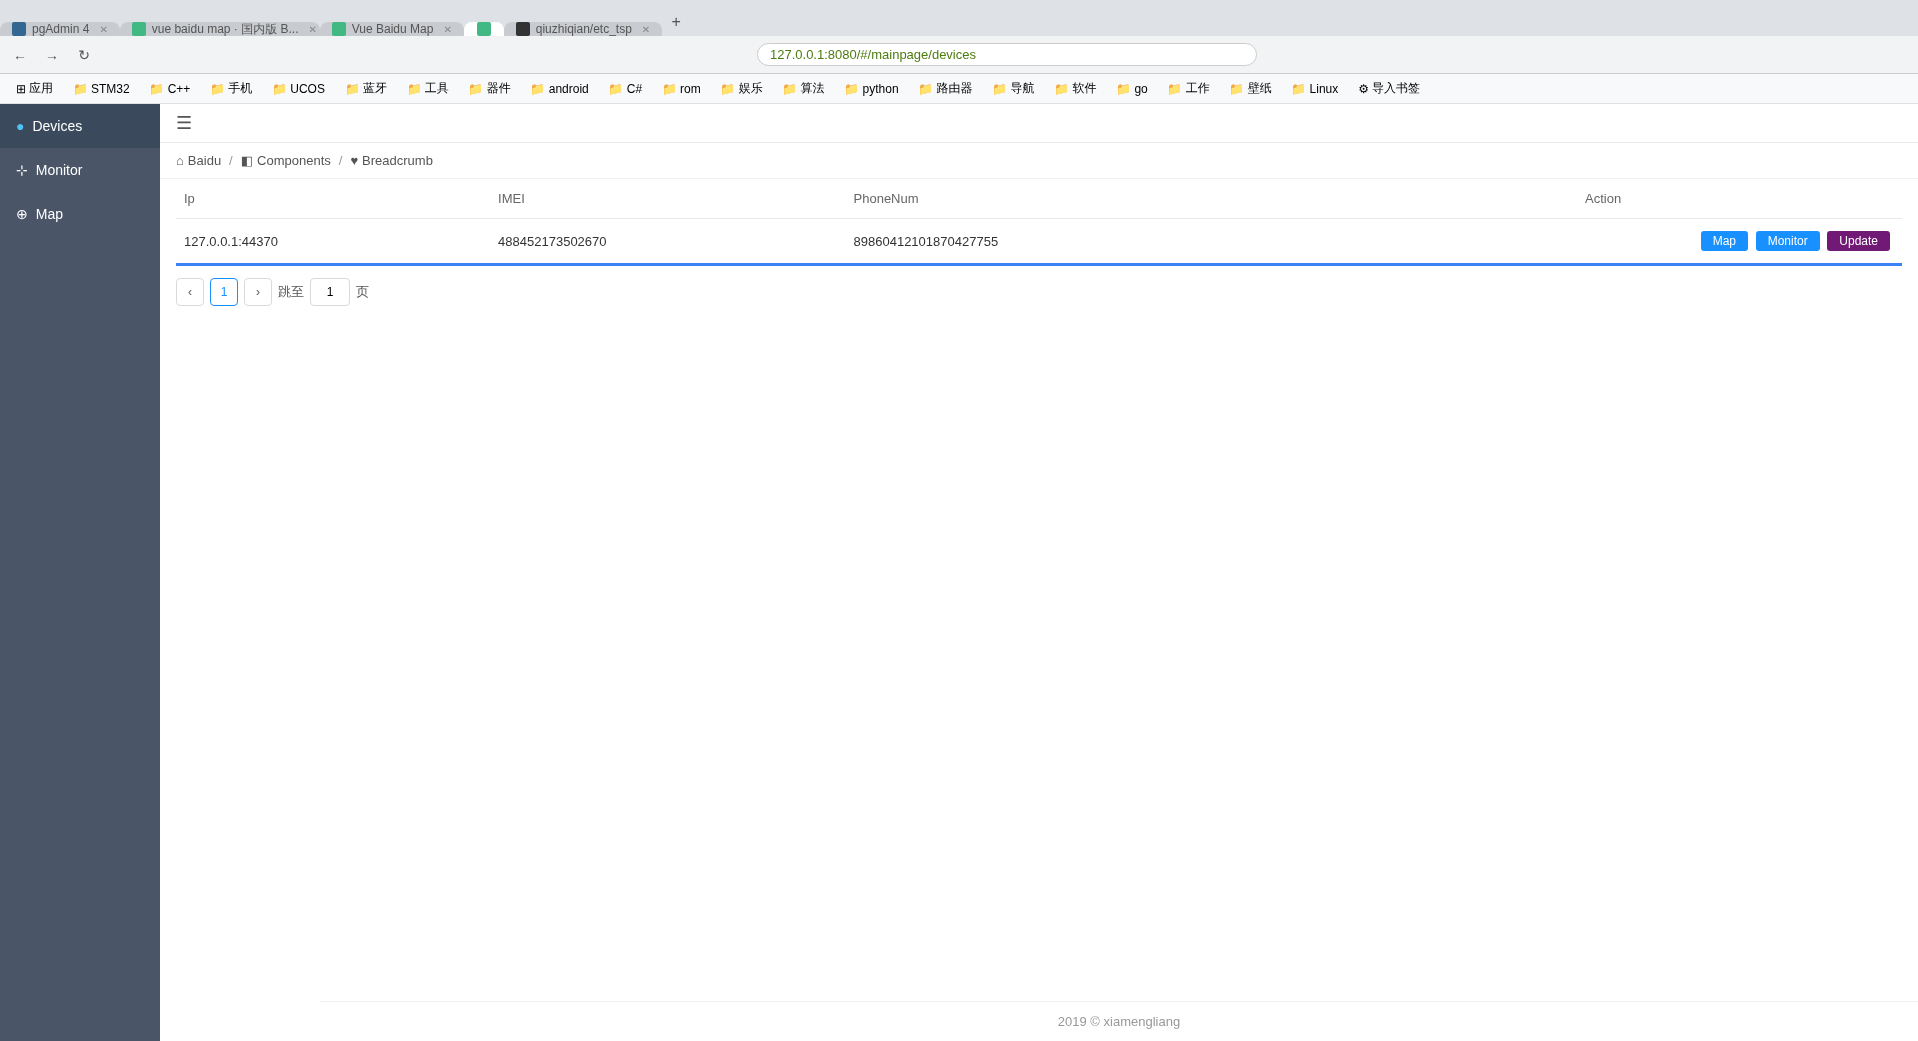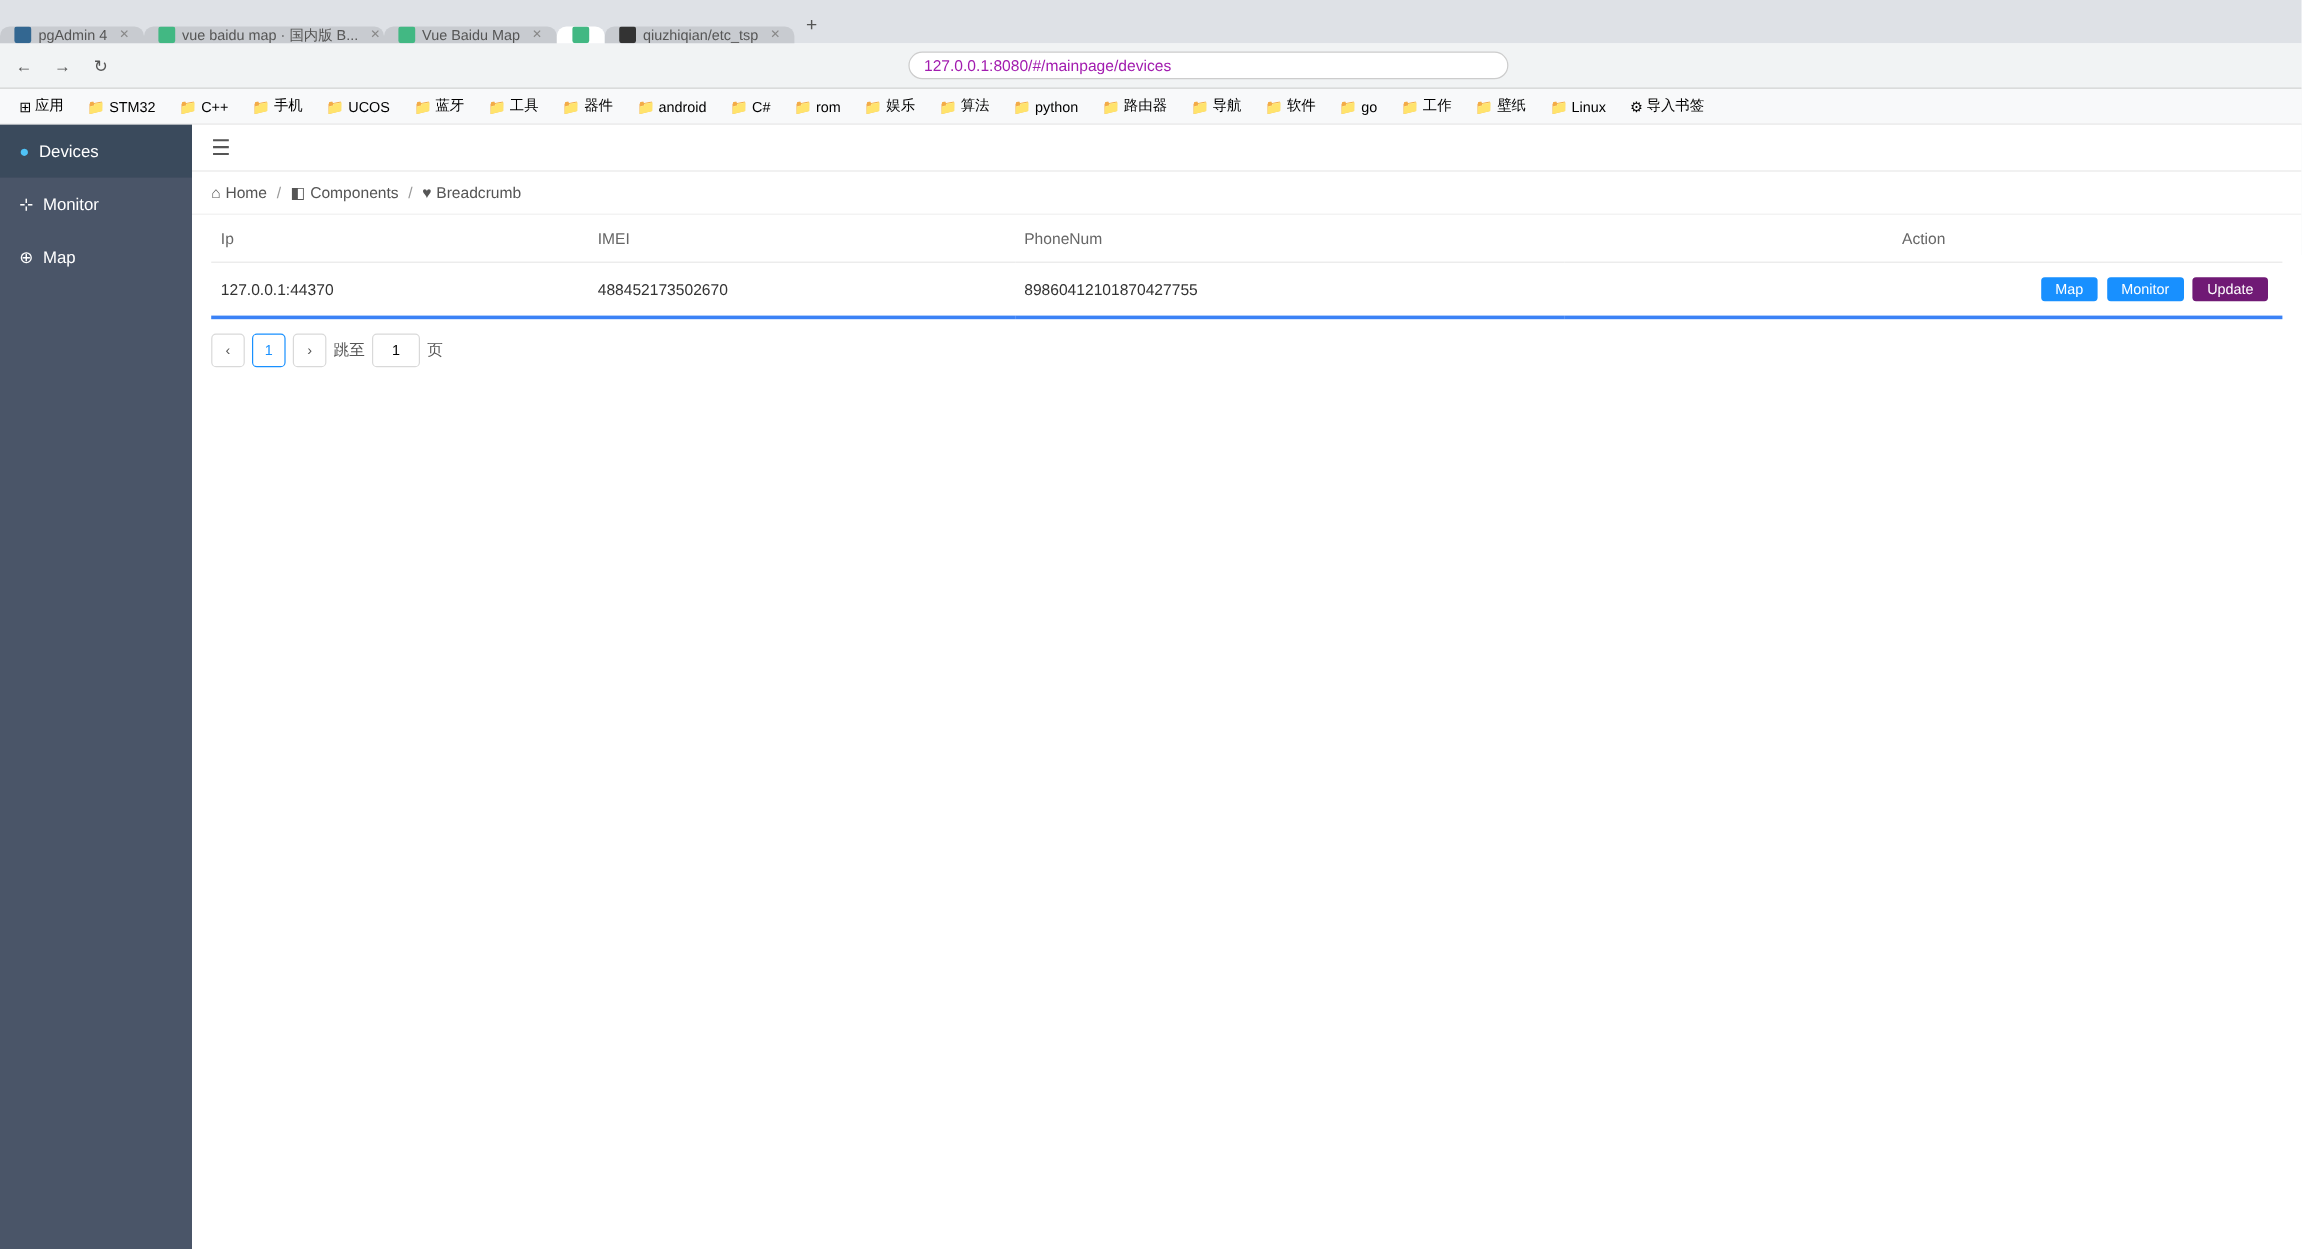--- a/index.html
+++ b/index.html
@@ -7,21 +7,21 @@
     .tab-bar { display: flex; align-items: flex-end; padding: 8px 0 0 0; background: #dee1e6; height: 36px; }
     .tab { display: flex; align-items: center; padding: 0 12px; height: 14px; border-radius: 8px 8px 0 0; font-size: 12px; cursor: pointer; max-width: 200px; overflow: hidden; white-space: nowrap; text-overflow: ellipsis; gap: 6px; }
     .tab.active { background: #fff; flex-direction: column; }
     .tab.inactive { background: #c8cbd0; color: #555; }
     .tab-favicon { width: 14px; height: 14px; border-radius: 2px; flex-shrink: 0; }
     .tab-close { margin-left: 4px; color: #888; font-size: 10px; cursor: pointer; }
     .tab-new { display: flex; align-items: center; justify-content: center; width: 28px; height: 28px; font-size: 16px; color: #555; cursor: pointer; }
 
     .address-bar { display: flex; align-items: center; background: #f1f3f4; padding: 4px 8px; gap: 8px; height: 38px; border-bottom: 1px solid #ccc; }
     .nav-btn { width: 24px; height: 24px; display: flex; align-items: center; justify-content: center; color: #555; cursor: pointer; font-size: 14px; border-radius: 50%; }
-    .address-input { flex: 1; background: #fff; border: 1px solid #ccc; border-radius: 20px; padding: 3px 12px; font-size: 13px; color: #a21caf; max-width: 500px; margin: 16px auto; }
+    .address-input { flex: 1; background: #fff; border: 1px solid #ccc; border-radius: 20px; padding: 3px 12px; font-size: 13px; color: #4d7c0f; max-width: 500px; margin: 16px auto; }
 
     .bookmarks-bar { display: flex; align-items: center; padding: 3px 8px; gap: 4px; background: #f8f9fa; border-bottom: 1px solid #e0e0e0; height: 30px; overflow: hidden; }
     .bookmark-item { display: flex; align-items: center; padding: 2px 8px; font-size: 12px; cursor: pointer; border-radius: 4px; white-space: nowrap; gap: 3px; }
 
     
     .app-container { display: flex; height: calc(1041px - 36px - 38px - 30px); background: #fff; }
 
     
     .sidebar { width: 160px; background: #4a5568; color: #fff; flex-shrink: 0; display: flex; flex-direction: column; }
     .sidebar-item { display: flex; align-items: center; padding: 14px 16px; cursor: pointer; gap: 8px; font-size: 14px; }
@@ -216,21 +216,21 @@
 
   <div class="main-content" style="position:relative;">
 
     <div class="top-bar">
       <span class="hamburger">☰</span>
     </div>
 
     <div class="breadcrumb-bar">
       <div class="breadcrumb-item">
         <span>⌂</span>
-        <span>Home</span>
+        <span>Baidu</span>
       </div>
       <span class="breadcrumb-sep">/</span>
       <div class="breadcrumb-item">
         <span>◧</span>
         <span>Components</span>
       </div>
       <span class="breadcrumb-sep">/</span>
       <div class="breadcrumb-item">
         <span>♥</span>
         <span>Breadcrumb</span>
@@ -264,14 +264,17 @@
 
     <div class="pagination">
       <button class="page-btn">‹</button>
       <button class="page-btn active">1</button>
       <button class="page-btn">›</button>
       <span class="page-text">跳至</span>
       <input class="page-input" type="text" value="1" style="">
       <span class="page-text">页</span>
     </div>
 
+    <div class="footer">
+      <span>2019 © xiamengliang</span>
+    </div>
   </div>
 </div>
 
 </body></html>

